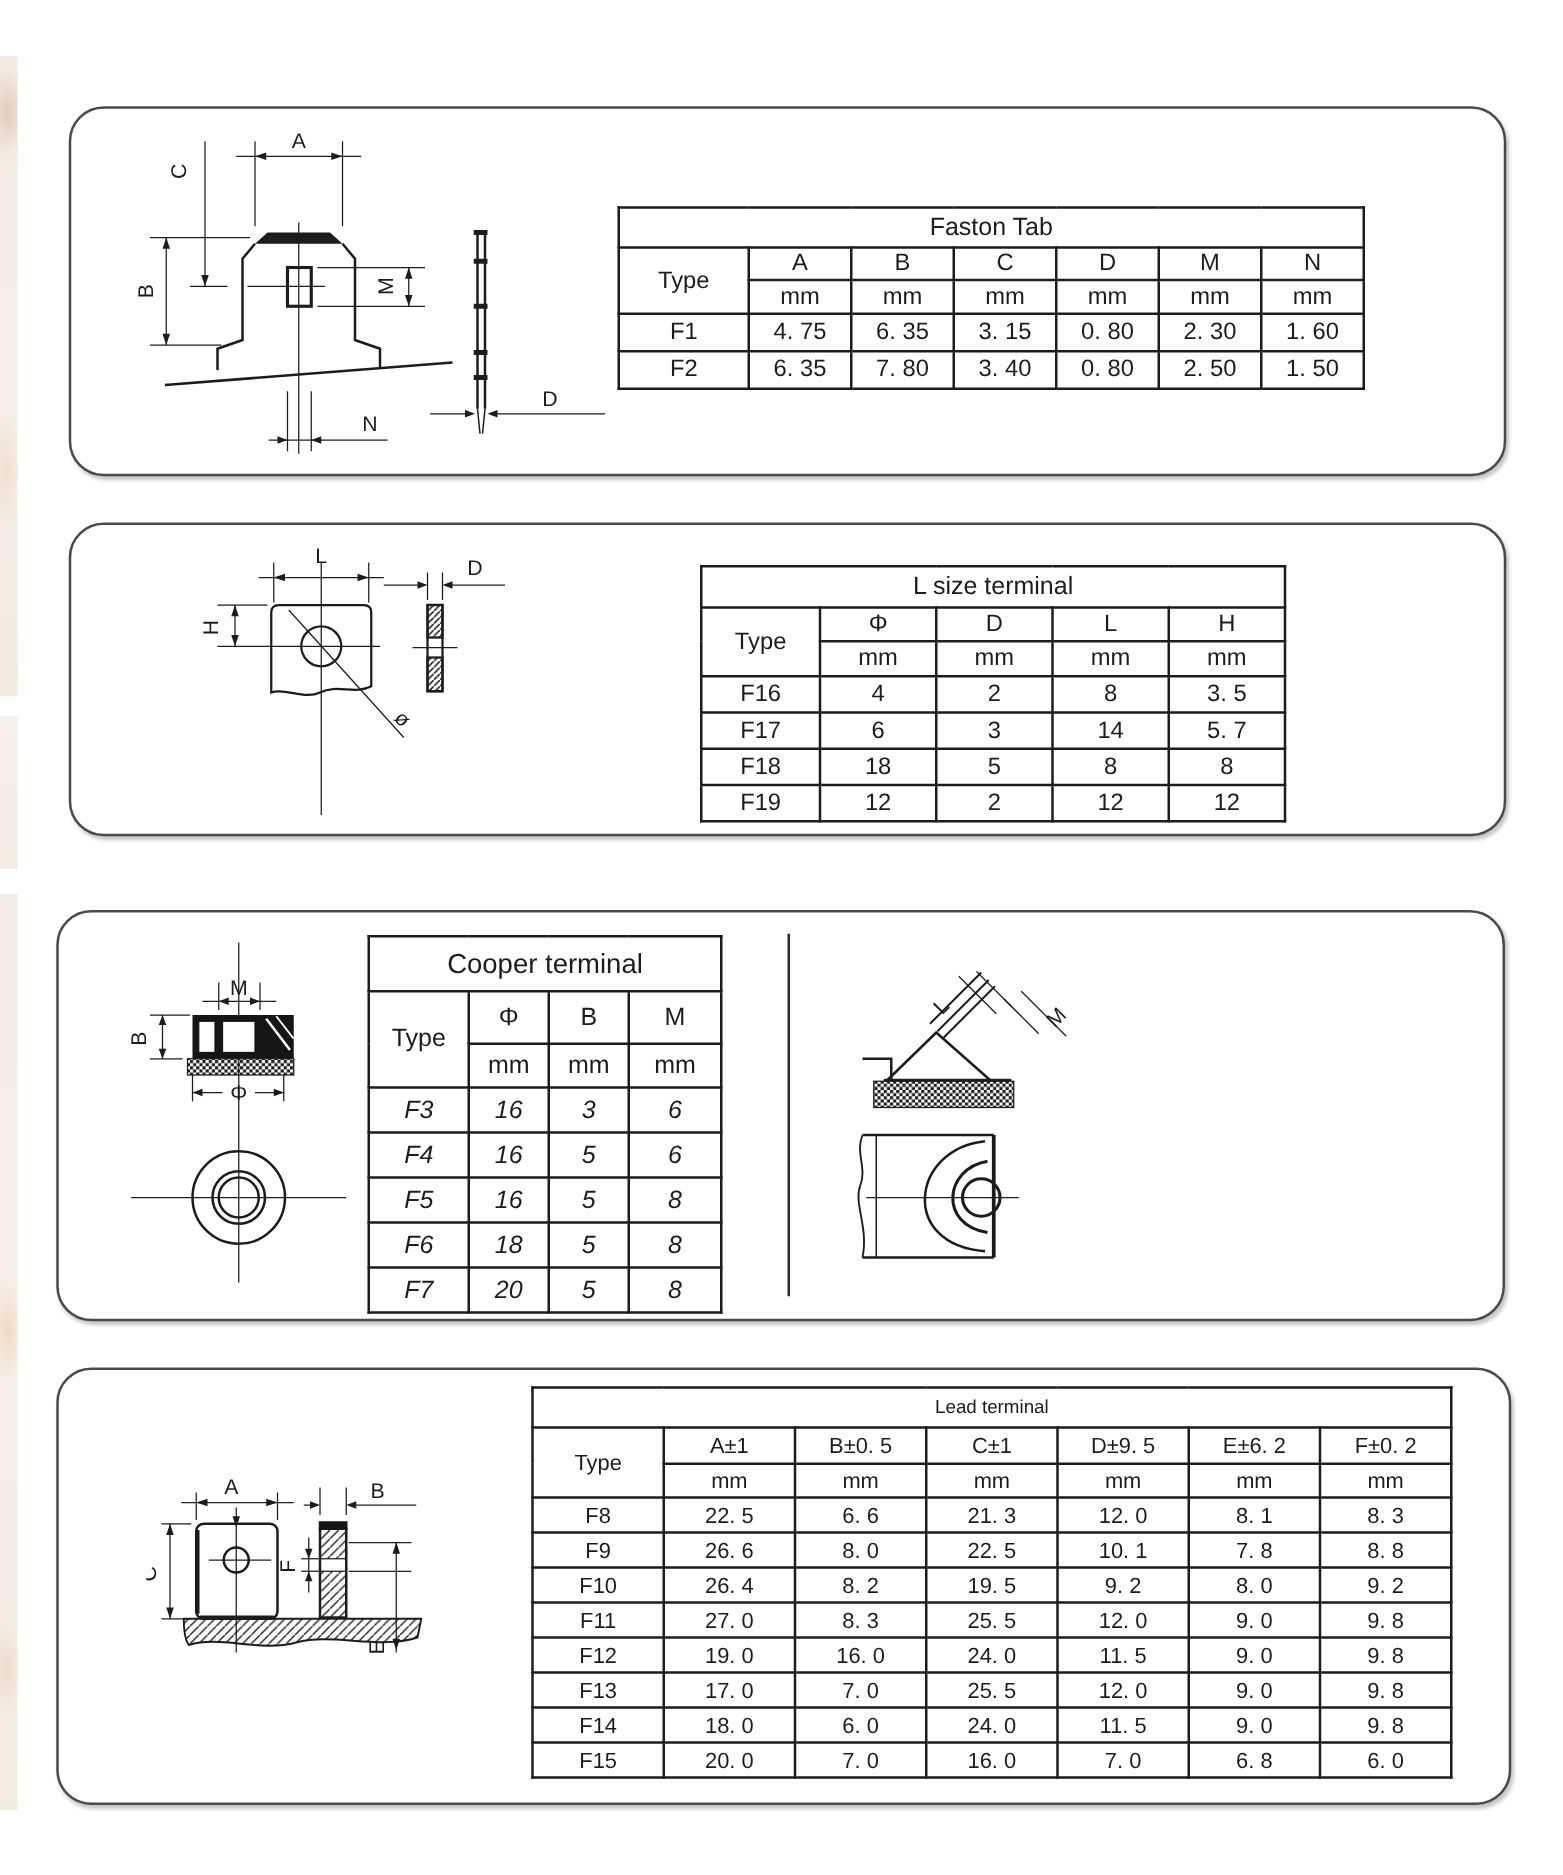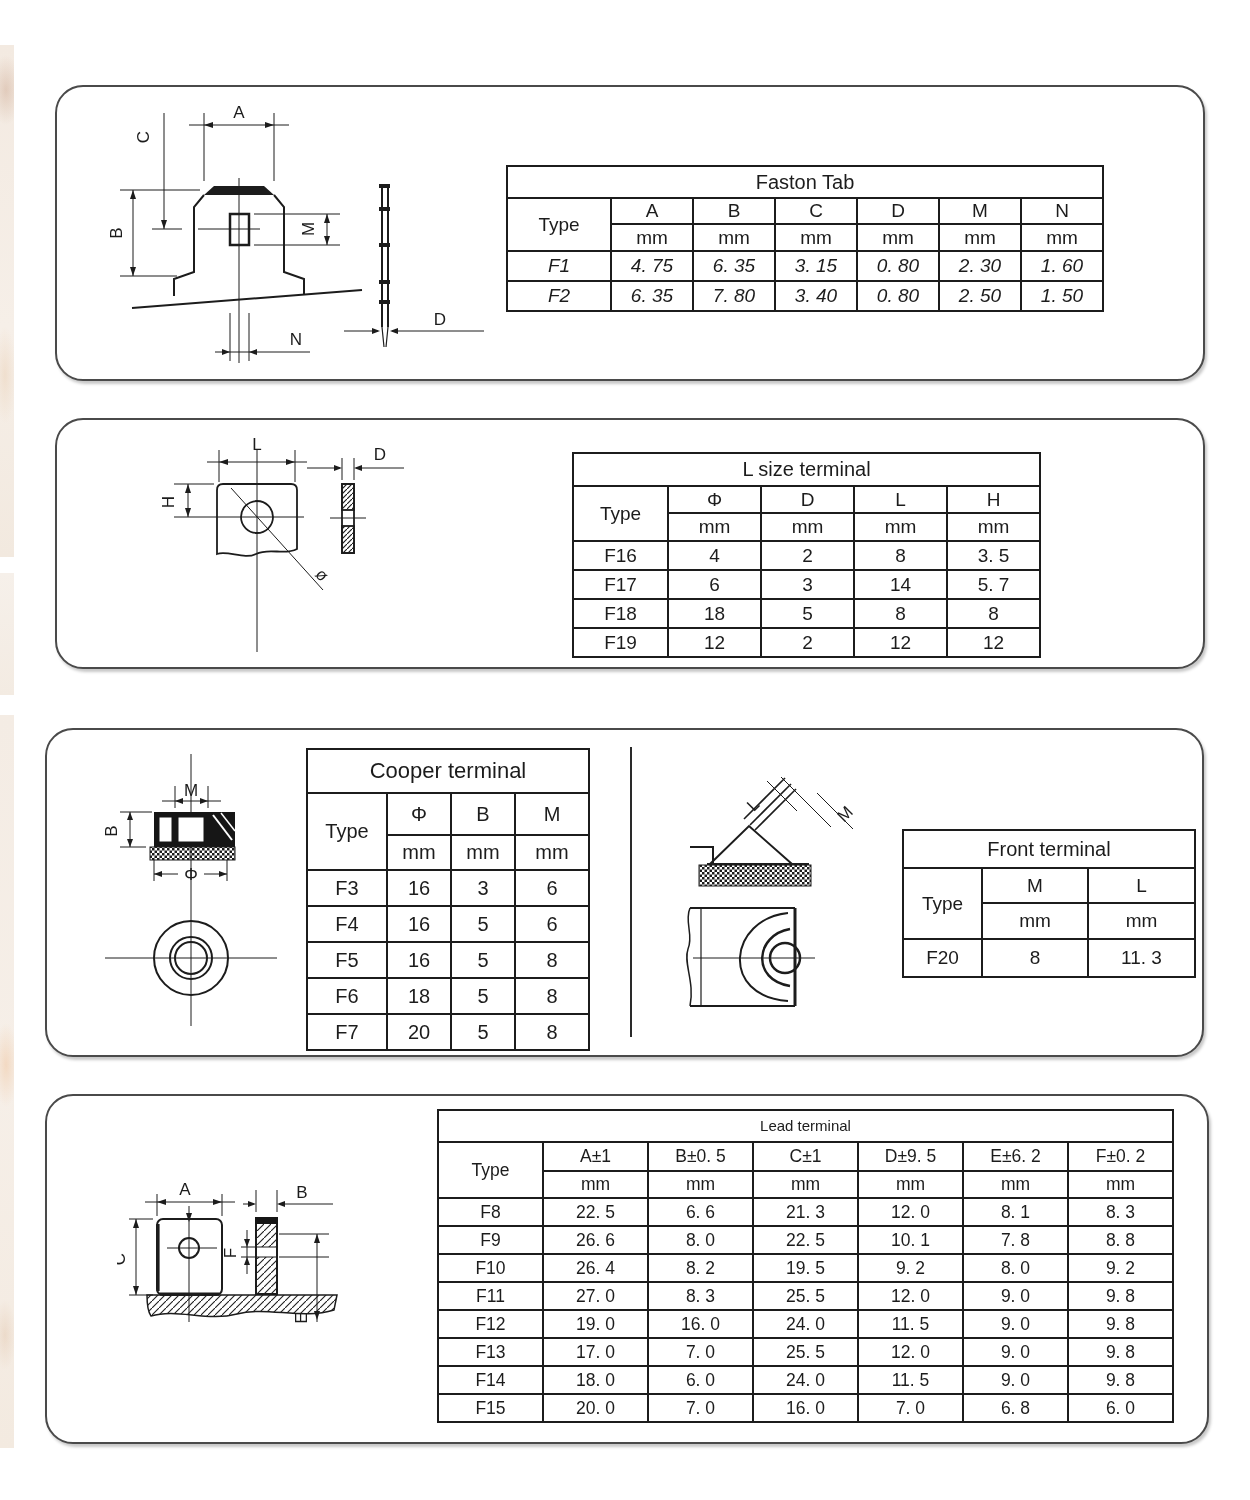--- a/index.html
+++ b/index.html
@@ -38,43 +38,43 @@
   .drawing{position:absolute;}
   #d-faston{left:25px;top:8px;}
   #d-lsize{left:95px;top:14px;}
   #d-cooper{left:55px;top:18px;}
   #d-front{left:610px;top:47px;}
   #d-lead{left:70px;top:86px;}
   #divider3{position:absolute;left:583px;top:17px;width:0;height:290px;border-left:2px solid #2a2a2a;}
 
   .spec-table{
     position:absolute;border-collapse:collapse;table-layout:fixed;
-    text-align:center;background:#fff;color:#1c1c1c;margin-left:12px;
+    text-align:center;background:#fff;color:#1c1c1c;
   }
   .spec-table th,.spec-table td{
     border:2px solid #1c1c1c;font-weight:normal;padding:0;line-height:1.04;
     overflow:hidden;white-space:nowrap;
   }
   #t-faston{left:437px;top:78px;font-size:19px;}
   #t-faston .title-row th{height:30px;font-size:20px;}
   #t-faston .colhead-row th{height:24px;}
   #t-faston .unit-row th{height:25px;}
-  #t-faston .data-row td{height:28px;font-style:italic;}
+  #t-faston .data-row td{height:28px;}
 
   #t-lsize{left:503px;top:32px;font-size:19px;}
   #t-lsize .title-row th{height:31px;font-size:20px;}
   #t-lsize .colhead-row th{height:25px;}
   #t-lsize .unit-row th{height:26px;}
   #t-lsize .data-row td{height:27px;}
 
   #t-cooper{left:247px;top:18px;font-size:20px;}
   #t-cooper .title-row th{height:42px;font-size:22px;}
   #t-cooper .colhead-row th{height:40px;}
   #t-cooper .unit-row th{height:33px;}
-  #t-cooper .data-row td{height:34px;}
+  #t-cooper .data-row td{height:34px;font-style:italic;}
 
   #t-front{left:843px;top:99px;font-size:19px;}
   #t-front .title-row th{height:36px;font-size:20px;}
   #t-front .colhead-row th{height:33px;}
   #t-front .unit-row th{height:34px;}
   #t-front .data-row td{height:36px;}
 
   #t-lead{left:378px;top:13px;font-size:17.5px;}
   #t-lead .title-row th{height:30px;font-size:15px;}
   #t-lead .colhead-row th{height:27px;}
@@ -432,46 +432,20 @@
       <path d="M33,131 C27,145 37,158 31,172 C26,186 38,205 33,229" stroke-width="1.5"></path>
       <line x1="44" y1="131" x2="44" y2="229" stroke-width="1.2"></line>
       <path d="M131,136 C72,142 62,219 131,224" stroke-width="2"></path>
       <path d="M133,152 C98,158 94,203 133,209" stroke-width="2.5"></path>
       <circle cx="128" cy="181" r="15" stroke-width="2.5"></circle>
       <line x1="36" y1="181" x2="158" y2="181" stroke-width="1"></line>
     </g>
     <text transform="rotate(-45 100 32)" x="100" y="32" text-anchor="middle">L</text>
     <text transform="rotate(-45 192 41)" x="192" y="41" text-anchor="middle">M</text>
   </svg>
-  <table class="spec-table" id="t-front">
-      <colgroup>
-        <col style="width:79px">
-        <col style="width:106px">
-        <col style="width:107px">
-      </colgroup>
-      <tbody>
-        <tr class="title-row">
-          <th colspan="3">Front terminal</th>
-        </tr>
-        <tr class="colhead-row">
-          <th rowspan="2">Type</th>
-          <th>M</th>
-          <th>L</th>
-        </tr>
-        <tr class="unit-row">
-          <th>mm</th>
-          <th>mm</th>
-        </tr>
-        <tr class="data-row">
-          <td>F20</td>
-          <td>8</td>
-          <td>11. 3</td>
-        </tr>
-      </tbody>
-    </table>
 </section>
 
 <section class="panel" id="panel-lead">
   <svg class="drawing" id="d-lead" width="300" height="170" viewBox="0 0 300 170">
     <defs>
       <pattern id="h4" width="7" height="7" patternUnits="userSpaceOnUse">
         <path d="M0,7 L7,0" stroke="#1c1c1c" stroke-width="1.1"></path>
       </pattern>
     </defs>
     <g stroke="#1c1c1c" fill="none" stroke-width="1">

